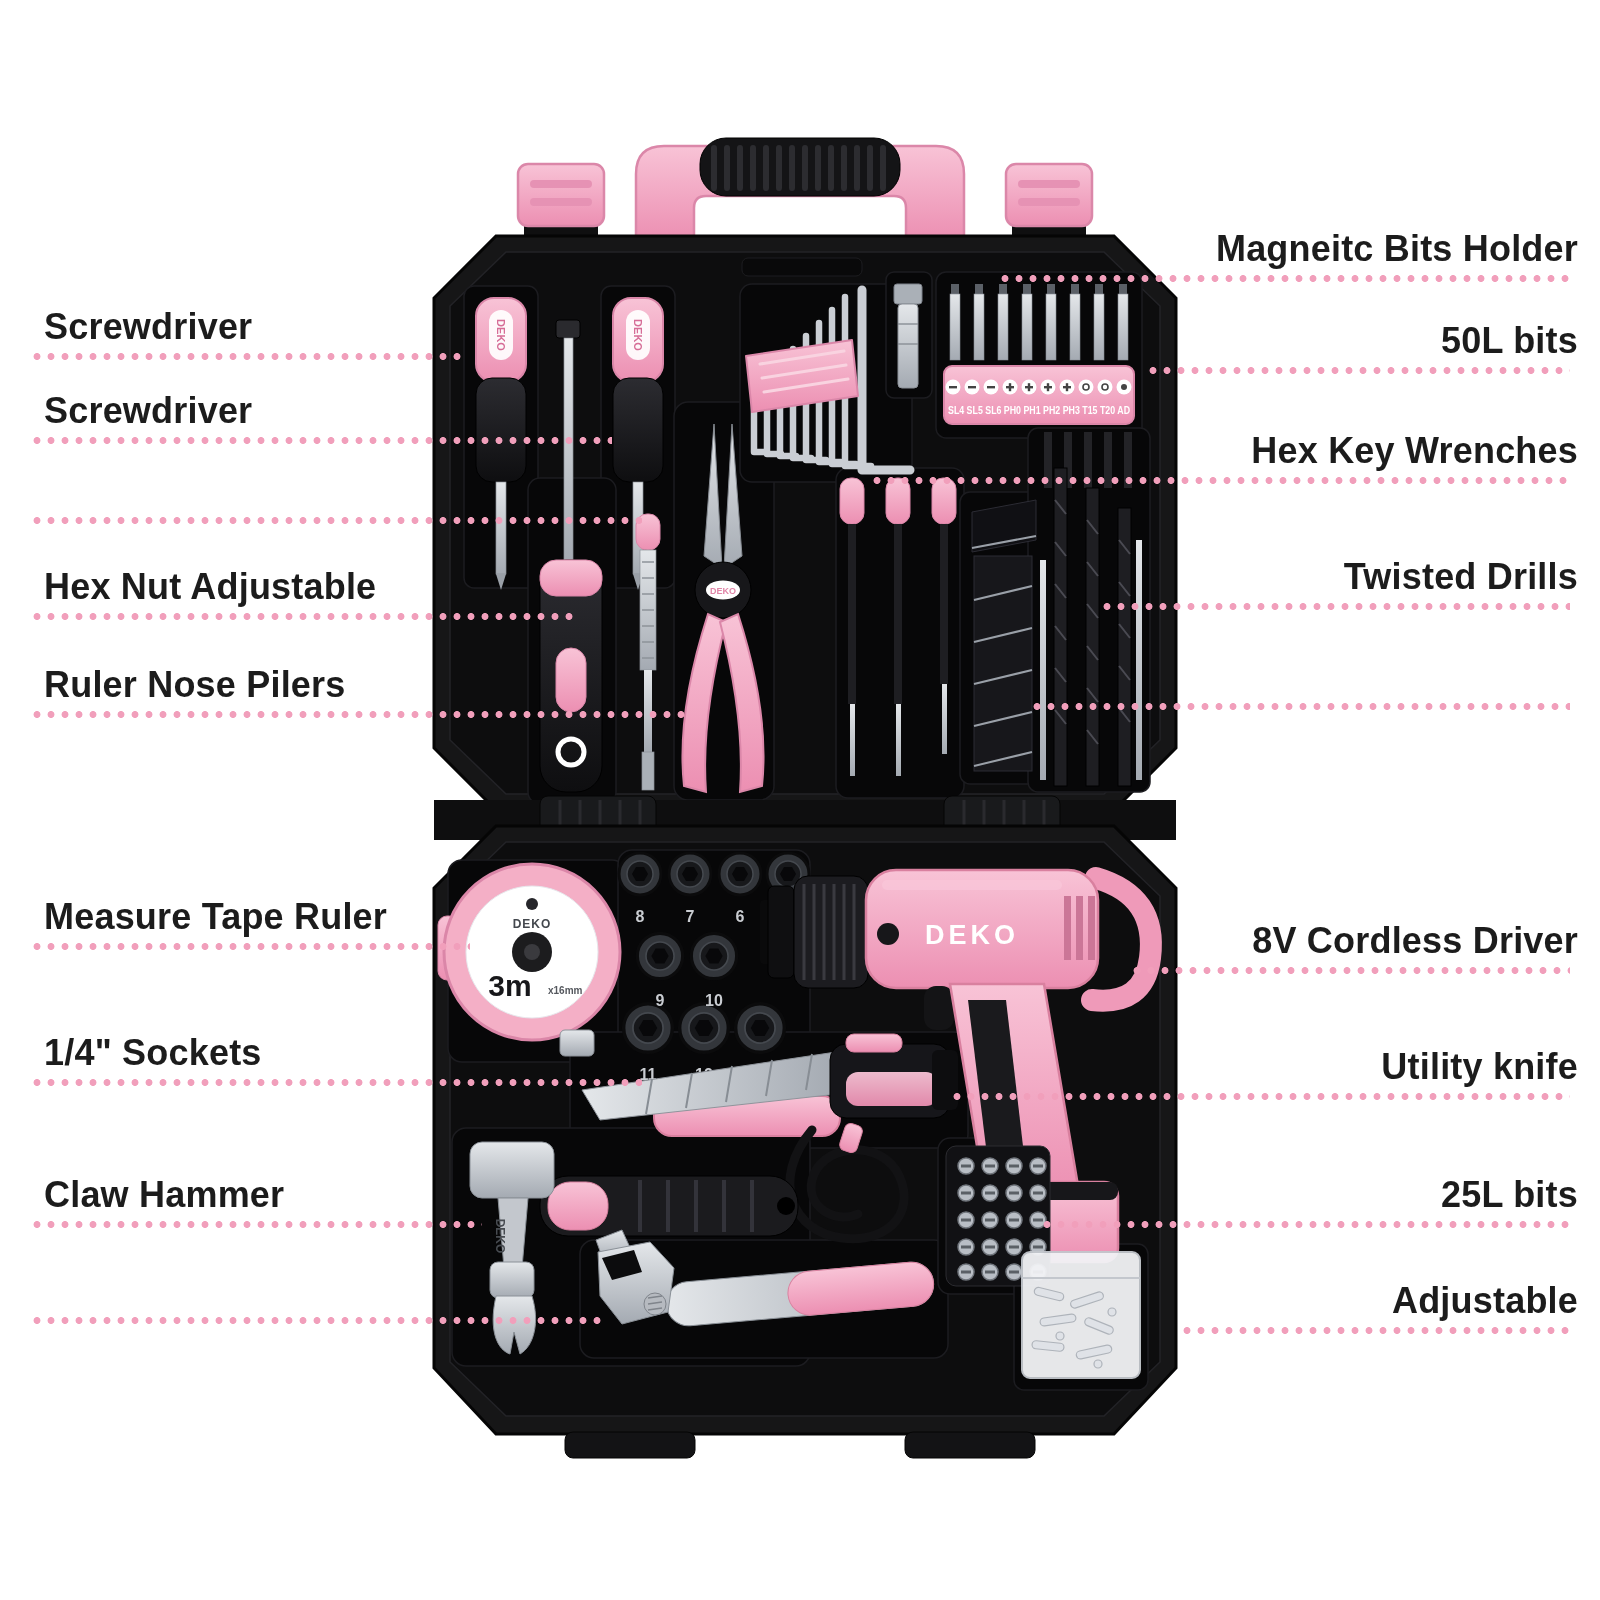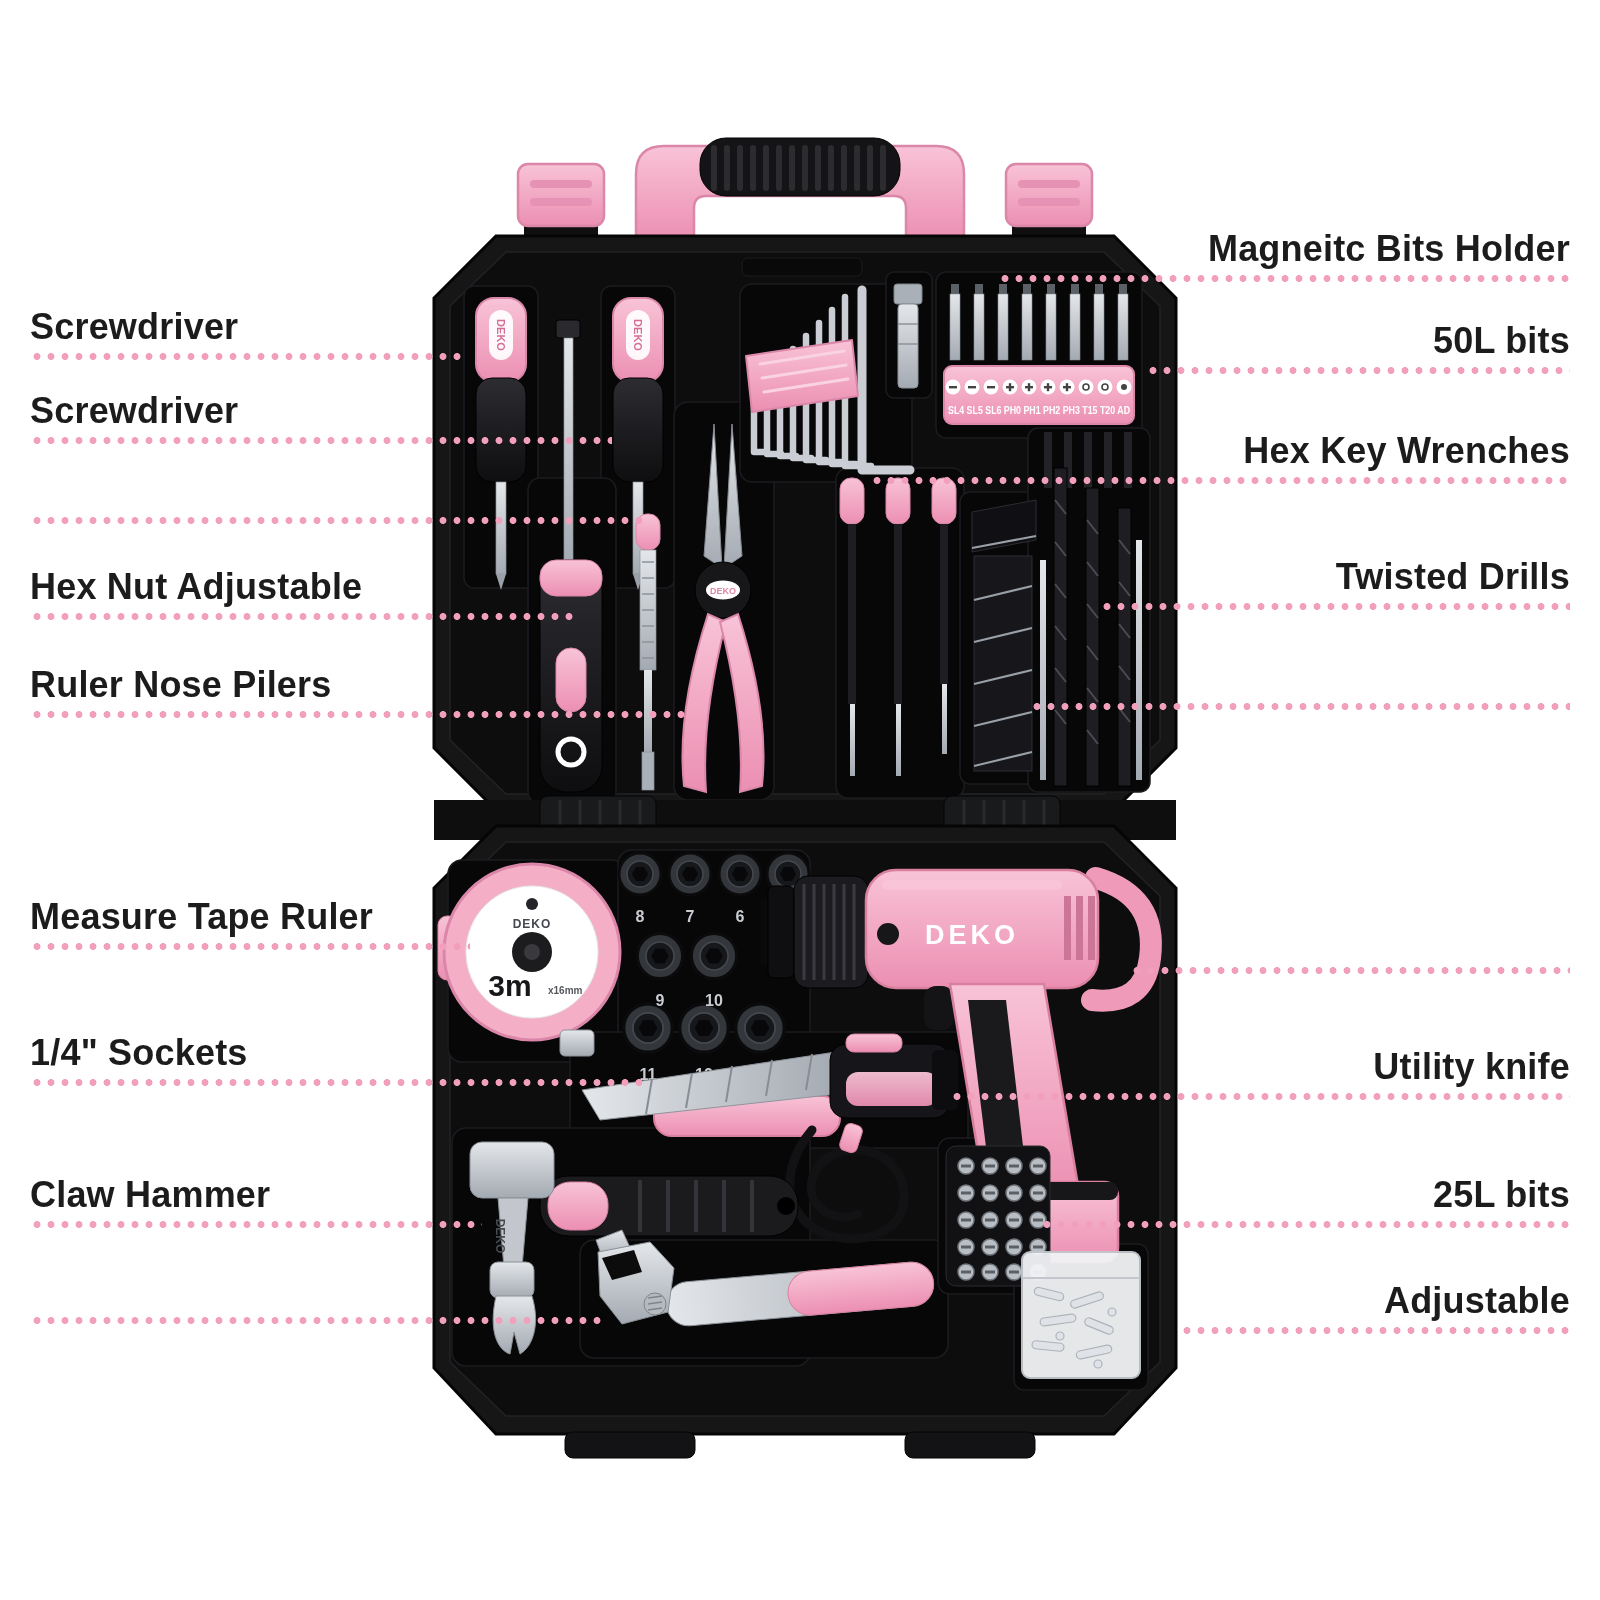--- a/index.html
+++ b/index.html
@@ -1,22 +1,22 @@
 <!DOCTYPE html>
 <html><head>
 <meta charset="utf-8">
 <style>
   *{box-sizing:border-box}
   html,body{margin:0;padding:0}
   body{background:#ffffff;font-family:"Liberation Sans",sans-serif}
   .stage{position:relative;width:1600px;height:1600px;background:#ffffff;overflow:hidden}
   .scene{position:absolute;left:0;top:0;width:1600px;height:1600px}
   .label{position:absolute;font-weight:700;font-size:36px;color:#1c1c1c;letter-spacing:.2px;white-space:nowrap}
-  .label-left{left:30px;text-align:right}
-  .label-right{right:30px;}
+  .label-left{left:44px;text-align:right}
+  .label-right{right:22px;}
   .leader{position:absolute;height:9px;
     background-image:radial-gradient(circle,#f19fbb 3.1px,rgba(241,159,187,0) 3.8px);
     background-size:14px 9px;background-repeat:repeat-x;background-position:0 50%}
 </style>
 </head>
 <body>
 
 <div class="stage">
 
   <svg class="scene" viewBox="0 0 1600 1600">
@@ -436,20 +436,21 @@
   <div class="leader" style="top:366px;right:30px;width:424px"></div>
 
   <div class="label label-right" style="top:430px"><span>Hex Key Wrenches</span></div>
   <div class="leader" style="top:476px;right:30px;width:700px"></div>
 
   <div class="label label-right" style="top:556px"><span>Twisted Drills</span></div>
   <div class="leader" style="top:602px;right:30px;width:470px"></div>
 
   <div class="leader" style="top:702px;right:30px;width:540px"></div>
 
+  <div class="label label-right" style="top:920px"><span>8V Cordless Driver</span></div>
   <div class="leader" style="top:966px;right:30px;width:440px"></div>
 
   <div class="label label-right" style="top:1046px"><span>Utility knife</span></div>
   <div class="leader" style="top:1092px;right:30px;width:620px"></div>
 
   <div class="label label-right" style="top:1174px"><span>25L bits</span></div>
   <div class="leader" style="top:1220px;right:30px;width:530px"></div>
 
   <div class="label label-right" style="top:1280px"><span>Adjustable</span></div>
   <div class="leader" style="top:1326px;right:30px;width:390px"></div>

